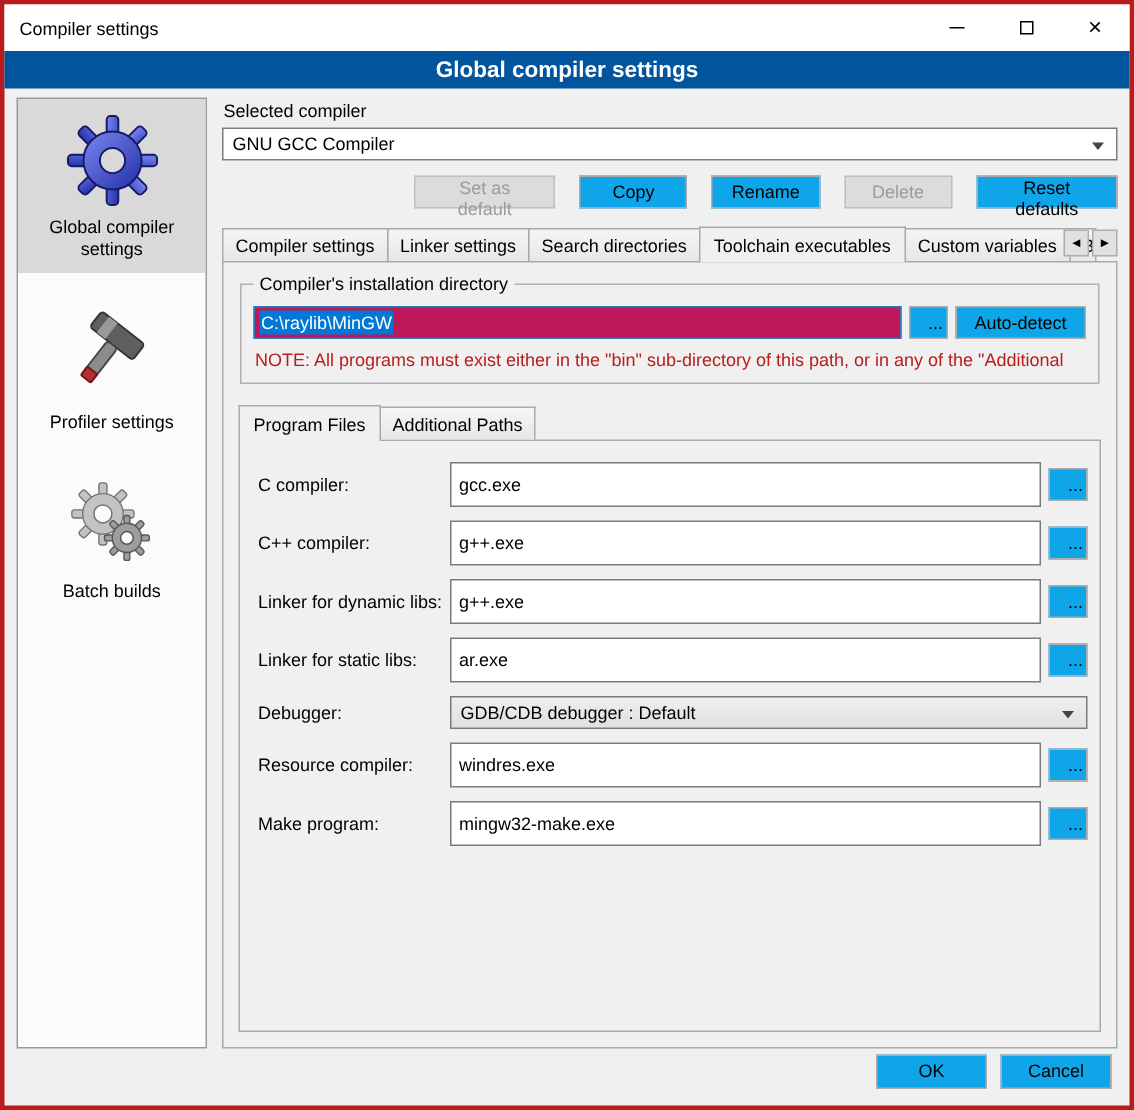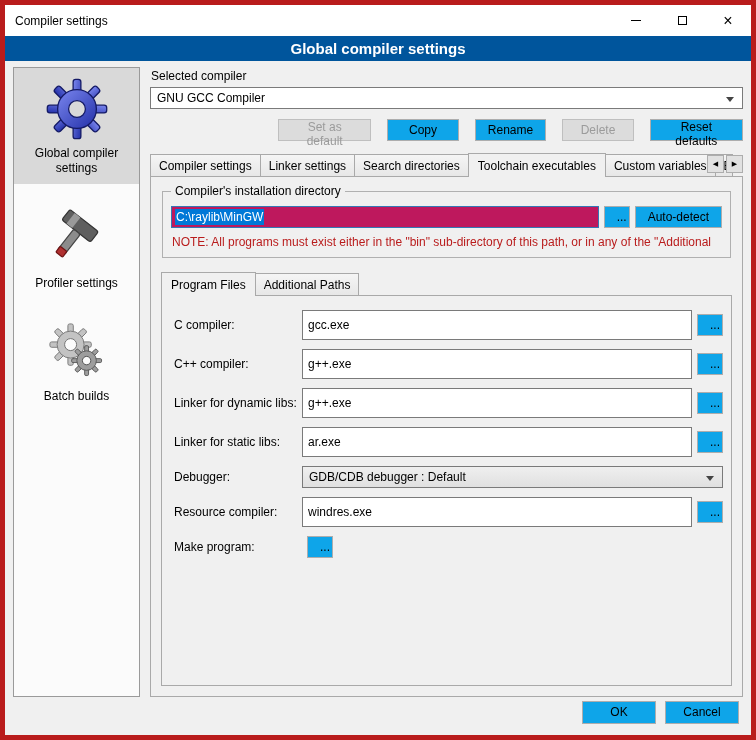--- a/index.html
+++ b/index.html
@@ -1,18 +1,18 @@
 <!DOCTYPE html>
 <html><head>
 <meta charset="utf-8">
 <style>
   * { box-sizing: border-box; margin: 0; padding: 0; }
   html,body { width:756px; height:740px; overflow:hidden; }
   body { font-family: "Liberation Sans", sans-serif; font-size:12px; color:#000; background:#f0f0f0; }
-  .window { width:756px; height:740px; border:5px solid #b91c1c; display:flex; flex-direction:column; background:#f0f0f0; }
+  .window { width:756px; height:740px; border:3px solid #b91c1c; display:flex; flex-direction:column; background:#f0f0f0; }
 
   
   .titlebar { height:31px; background:#ffffff; display:flex; align-items:center; flex:0 0 auto; }
   .titlebar .title { padding-left:10px; font-size:12px; }
   .win-controls { margin-left:auto; display:flex; height:100%; }
   .win-btn { width:46px; height:100%; display:flex; align-items:center; justify-content:center; cursor:default; }
   .minimize-bar { width:10px; height:1px; background:#000; display:block; }
   .maximize-box { width:9px; height:9px; border:1px solid #000; display:block; }
   .close-x { font-size:16px; line-height:1; }
 
@@ -235,20 +235,23 @@
           <div class="frow">
             <span class="flabel">Resource compiler:</span>
             <div class="ftext">
                 <span>windres.exe</span>
               </div>
             <button class="btn fbrowse">...</button>
           </div>
 
           <div class="frow">
             <span class="flabel">Make program:</span>
+            <div class="ftext">
+                <span>mingw32-make.exe</span>
+              </div>
             <button class="btn fbrowse">...</button>
           </div>
 
         </div>
       </div>
     </div>
   </div>
 
   <div class="footer">
     <button class="btn">OK</button>

